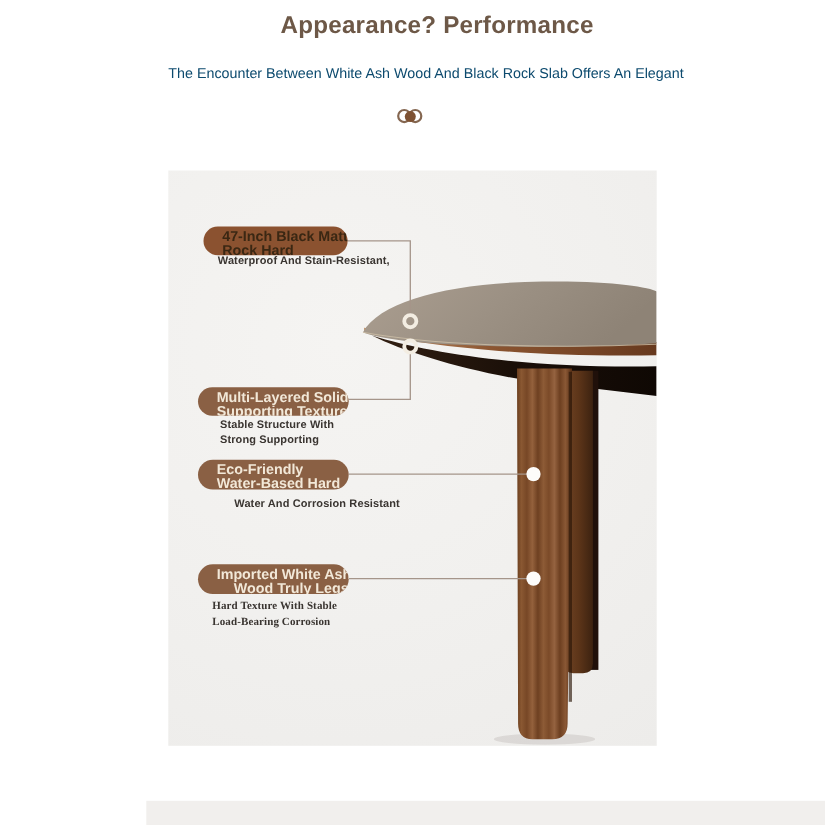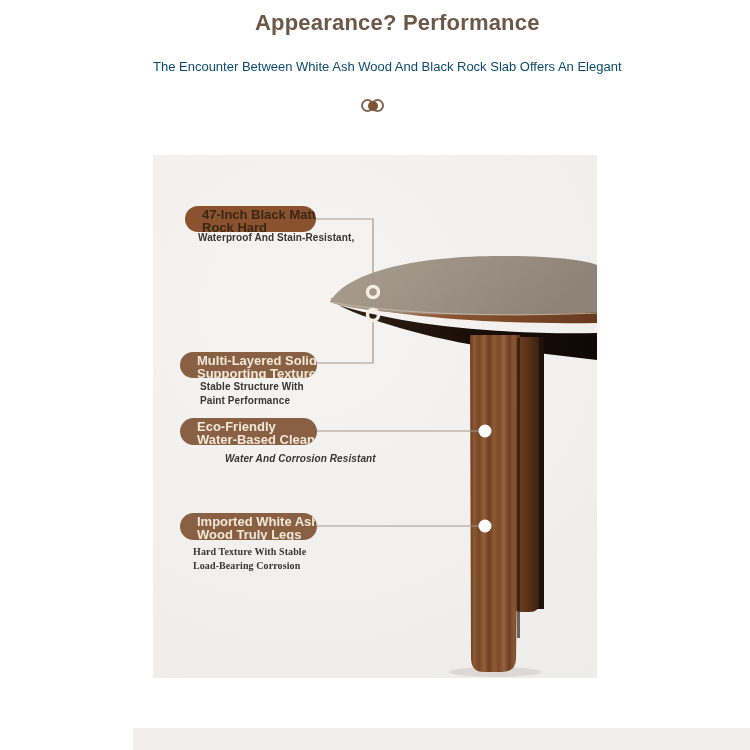--- a/index.html
+++ b/index.html
@@ -40,29 +40,29 @@
   
   .pill{
     position:absolute;height:26px;border-radius:14px;background:#8a6044;
     color:#f2e8d8;font-size:13px;font-weight:600;line-height:13px;
     padding:2px 0 0 17px;box-sizing:border-box;overflow:hidden;white-space:nowrap;
   }
   .pill span{display:block;}
   .pill.c1{left:32px;top:51px;width:131px;background:#8b5230;color:#3a2713;}
   .pill.c2{left:27px;top:197px;width:137px;}
   .pill.c3{left:27px;top:263px;width:137px;height:27px;}
-  .pill.c4{left:27px;top:358px;width:137px;height:27px;}
+  .pill.c4{left:27px;top:358px;width:137px;height:27px;text-align:right;}
   
   .desc{
     position:absolute;font-size:10px;font-weight:700;line-height:14px;color:#3a3531;
     letter-spacing:0.1px;
   }
   .desc.c1{left:45px;top:76px;}
   .desc.c2{left:47px;top:225px;}
-  .desc.c3{left:72px;top:297px;font-style:italic;}
+  .desc.c3{left:60px;top:297px;}
   .desc.c4{left:40px;top:390px;font-family:Liberation Serif, serif;}
   
   .bottom-strip{
     position:absolute;left:133px;top:728px;width:617px;height:22px;
     background:#f1efed;
   }
 </style>
 </head>
 <body>
 
@@ -159,26 +159,26 @@
   <div class="desc c1">
     <div>Waterproof And Stain-Resistant,</div>
   </div>
 
   <div class="pill c2">
     <span>Multi-Layered Solid Wood</span>
     <span>Supporting Texture</span>
   </div>
   <div class="desc c2">
     <div>Stable Structure With</div>
-    <div>Paint Performance</div>
+    <div>Strong Supporting</div>
   </div>
 
   <div class="pill c3">
     <span>Eco-Friendly</span>
-    <span>Water-Based Clean</span>
+    <span>Water-Based Hard</span>
   </div>
   <div class="desc c3">
     <div>Water And Corrosion Resistant</div>
     <div></div>
   </div>
 
   <div class="pill c4">
     <span>Imported White Ash</span>
     <span>Wood Truly Legs</span>
   </div>

